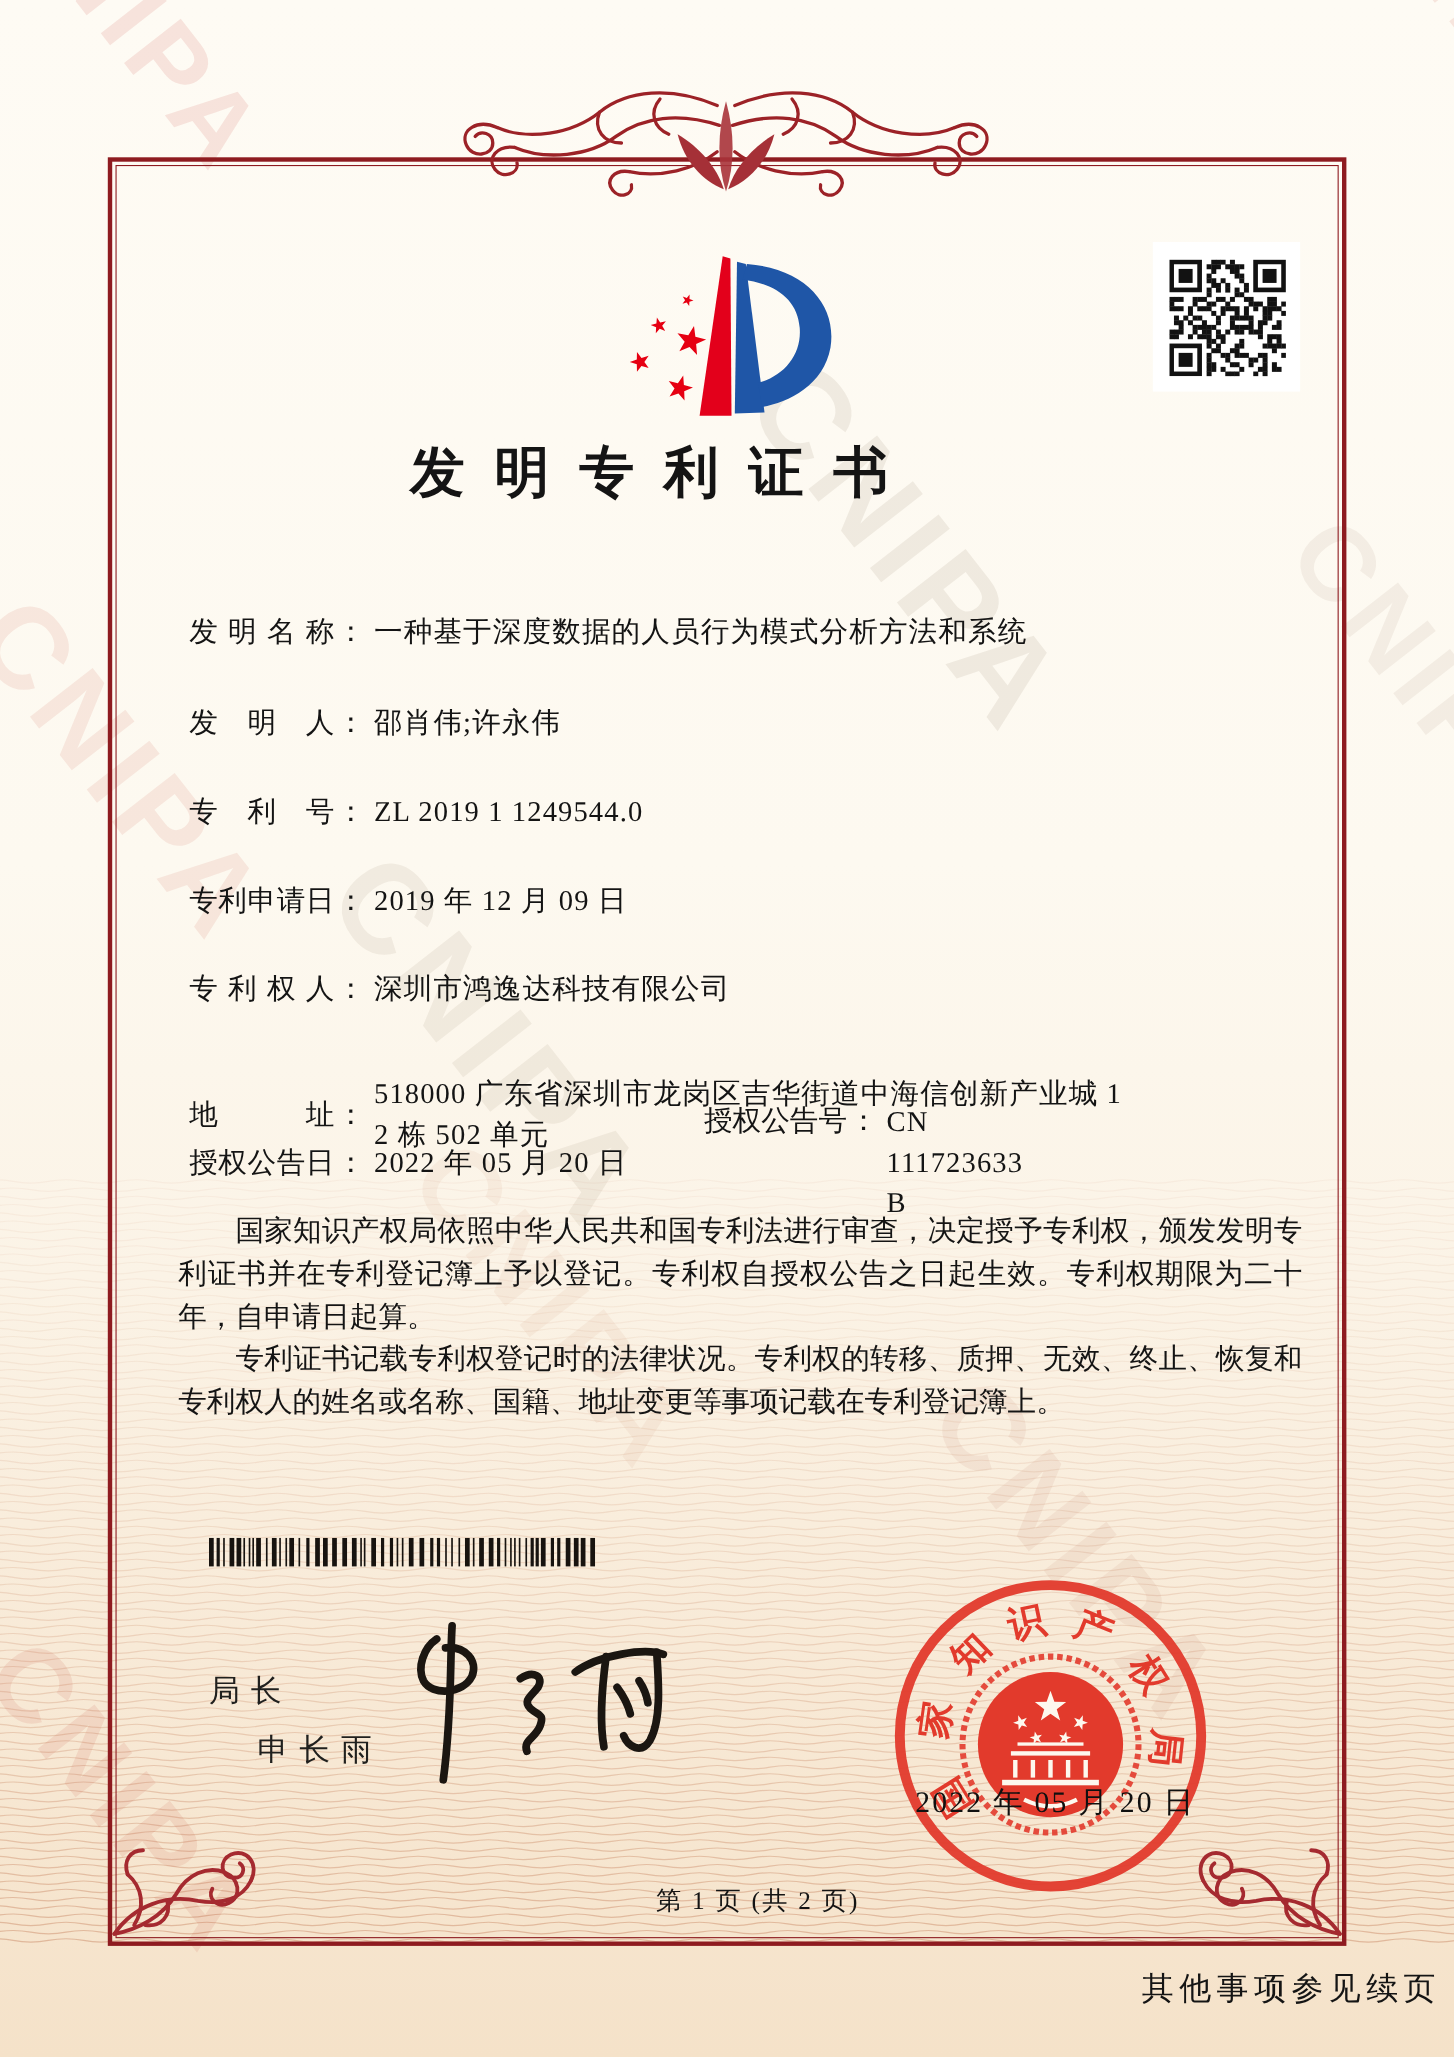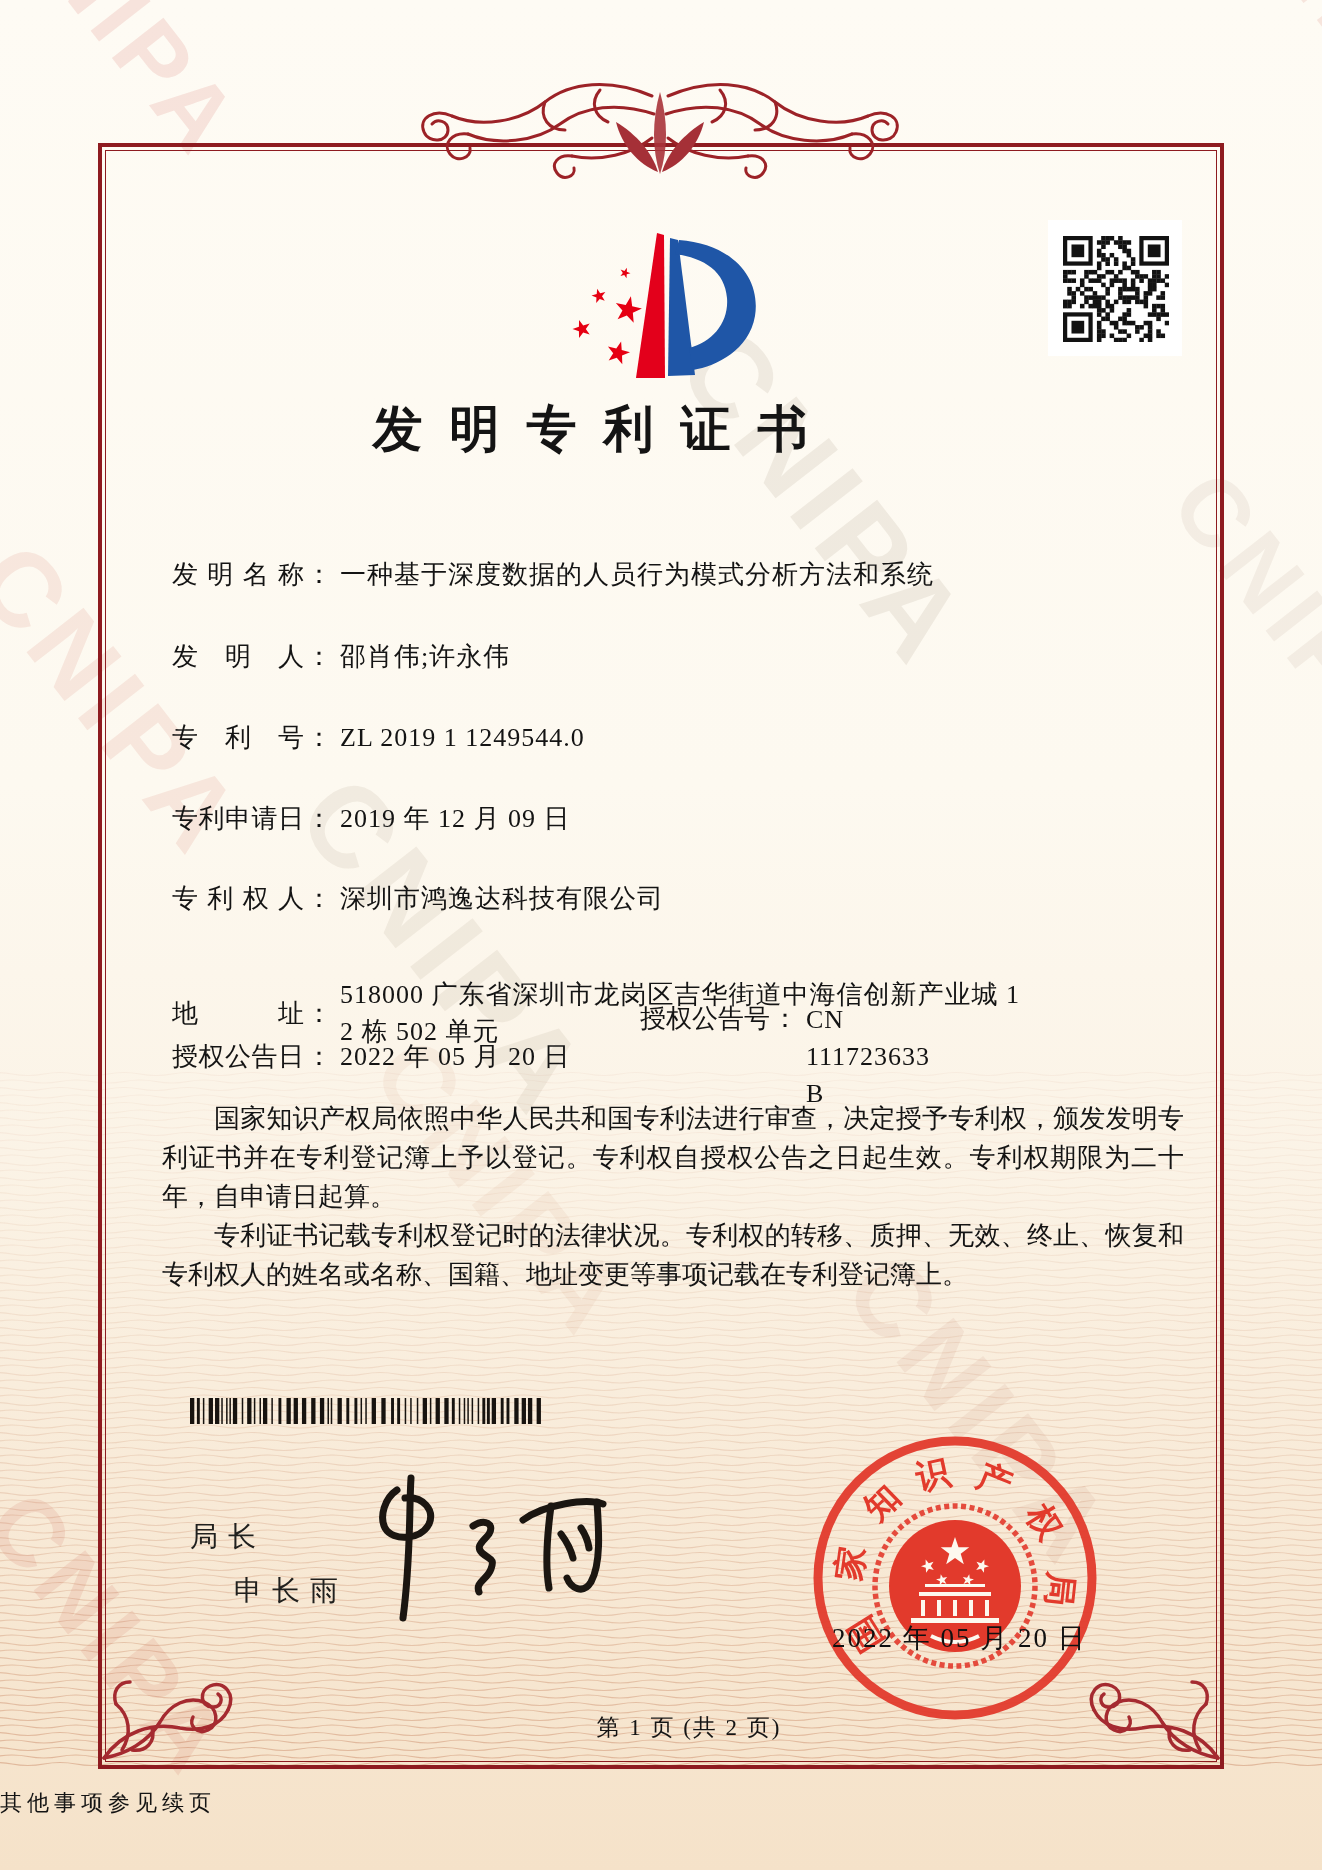--- a/index.html
+++ b/index.html
@@ -35,22 +35,22 @@
   .barcode{position:absolute;left:190px;top:1398px;z-index:4;}
   .officer-title{position:absolute;left:190px;top:1518px;font-family:"Liberation Sans",sans-serif;
                  font-size:28px;font-weight:500;letter-spacing:10px;color:#20201e;z-index:4;}
   .officer-name{position:absolute;left:190px;top:1572px;font-family:Liberation Mono, monospace;
                 font-size:28px;font-weight:500;letter-spacing:10px;color:#20201e;z-index:4;margin-left:44px;}
   .signature{position:absolute;left:345px;top:1468px;z-index:4;}
   .seal{position:absolute;left:805px;top:1428px;z-index:5;}
   .seal-date{position:absolute;left:832px;top:1620px;font-size:27px;letter-spacing:2px;color:#101010;z-index:6;}
   .page-num{position:absolute;left:98px;top:1712px;width:1118px;text-align:center;
             font-size:23px;letter-spacing:2px;z-index:4;margin-left:32px;}
-  .bottom-note{position:absolute;left:0;top:1788px;width:1310px;text-align:left;
-               font-size:22px;letter-spacing:5px;z-index:4;}
+  .bottom-note{position:absolute;left:0;top:1788px;width:1310px;text-align:right;
+               font-size:29px;letter-spacing:5px;z-index:4;}
   .sealch{font-size:34px;font-weight:700;fill:#e23a2c;text-anchor:middle;
           font-family:"Liberation Serif","DejaVu Serif",serif;}
 </style>
 </head>
 <body>
 
 <div class="page">
 
   <svg class="waves" id="waves" width="1322" height="697" viewBox="0 0 1322 697">
       <path d="M-20 4.0 q16 -3 32 0 t32 0 t32 0 t32 0 t32 0 t32 0 t32 0 t32 0 t32 0 t32 0 t32 0 t32 0 t32 0 t32 0 t32 0 t32 0 t32 0 t32 0 t32 0 t32 0 t32 0 t32 0 t32 0 t32 0 t32 0 t32 0 t32 0 t32 0 t32 0 t32 0 t32 0 t32 0 t32 0 t32 0 t32 0 t32 0 t32 0 t32 0 t32 0 t32 0 t32 0 t32 0 t32 0 t32 0" stroke="rgba(200,133,98,0.070)" stroke-width="1.1" fill="none"></path>

